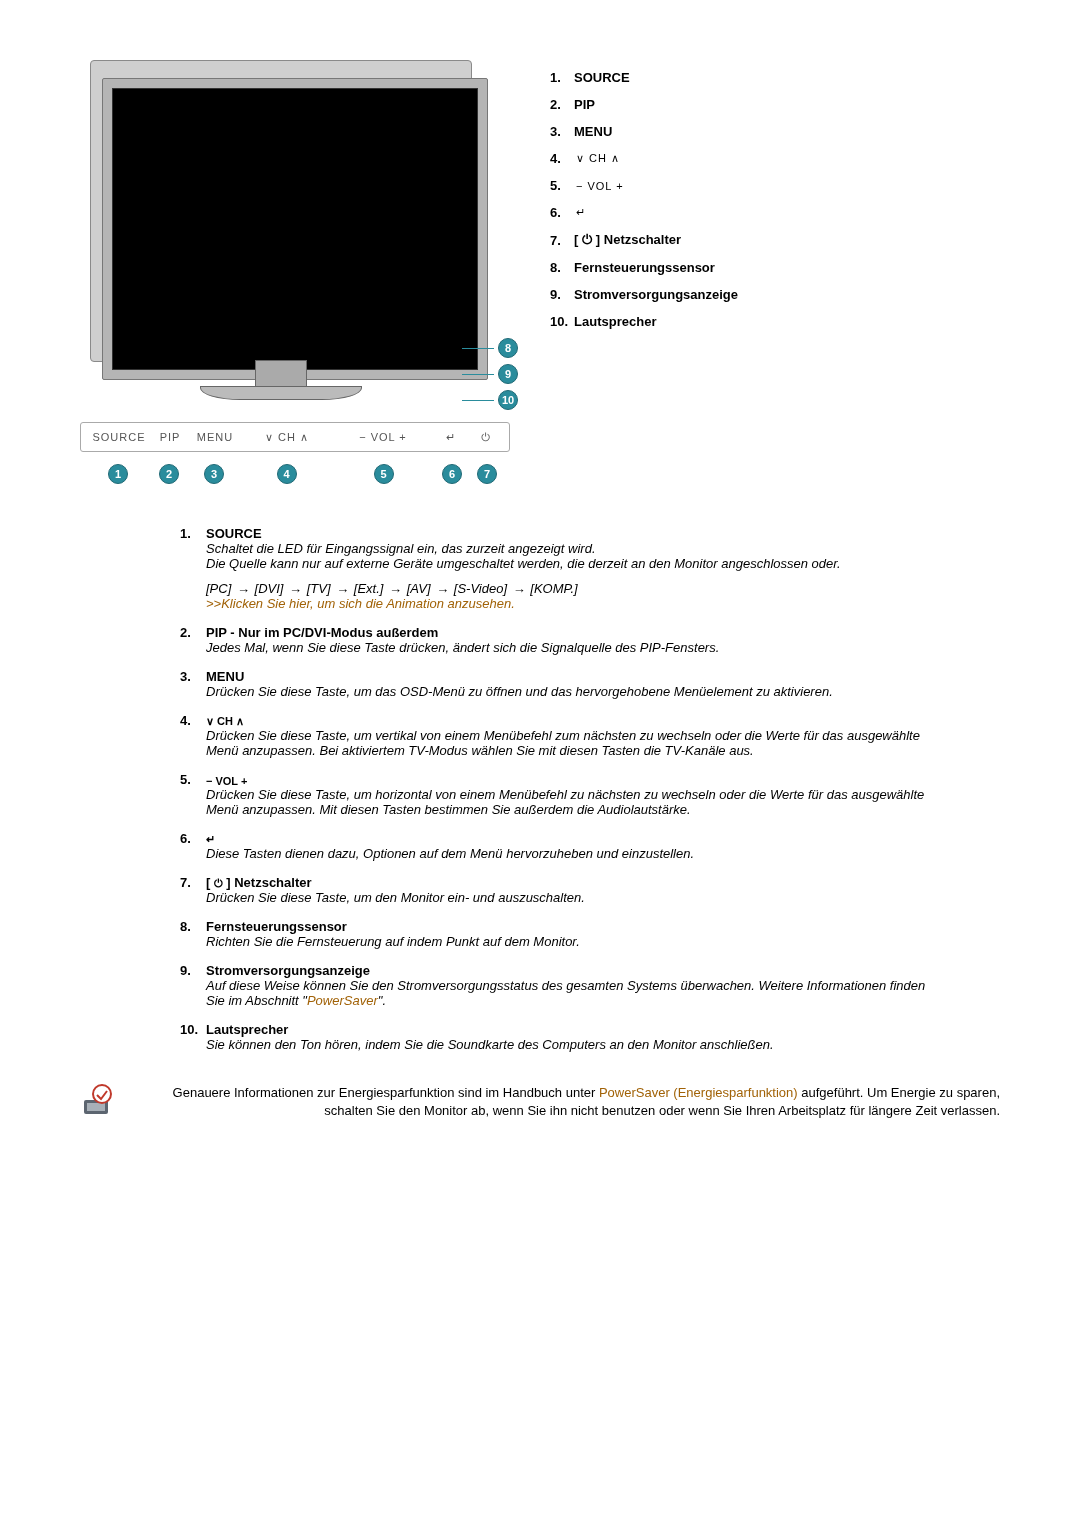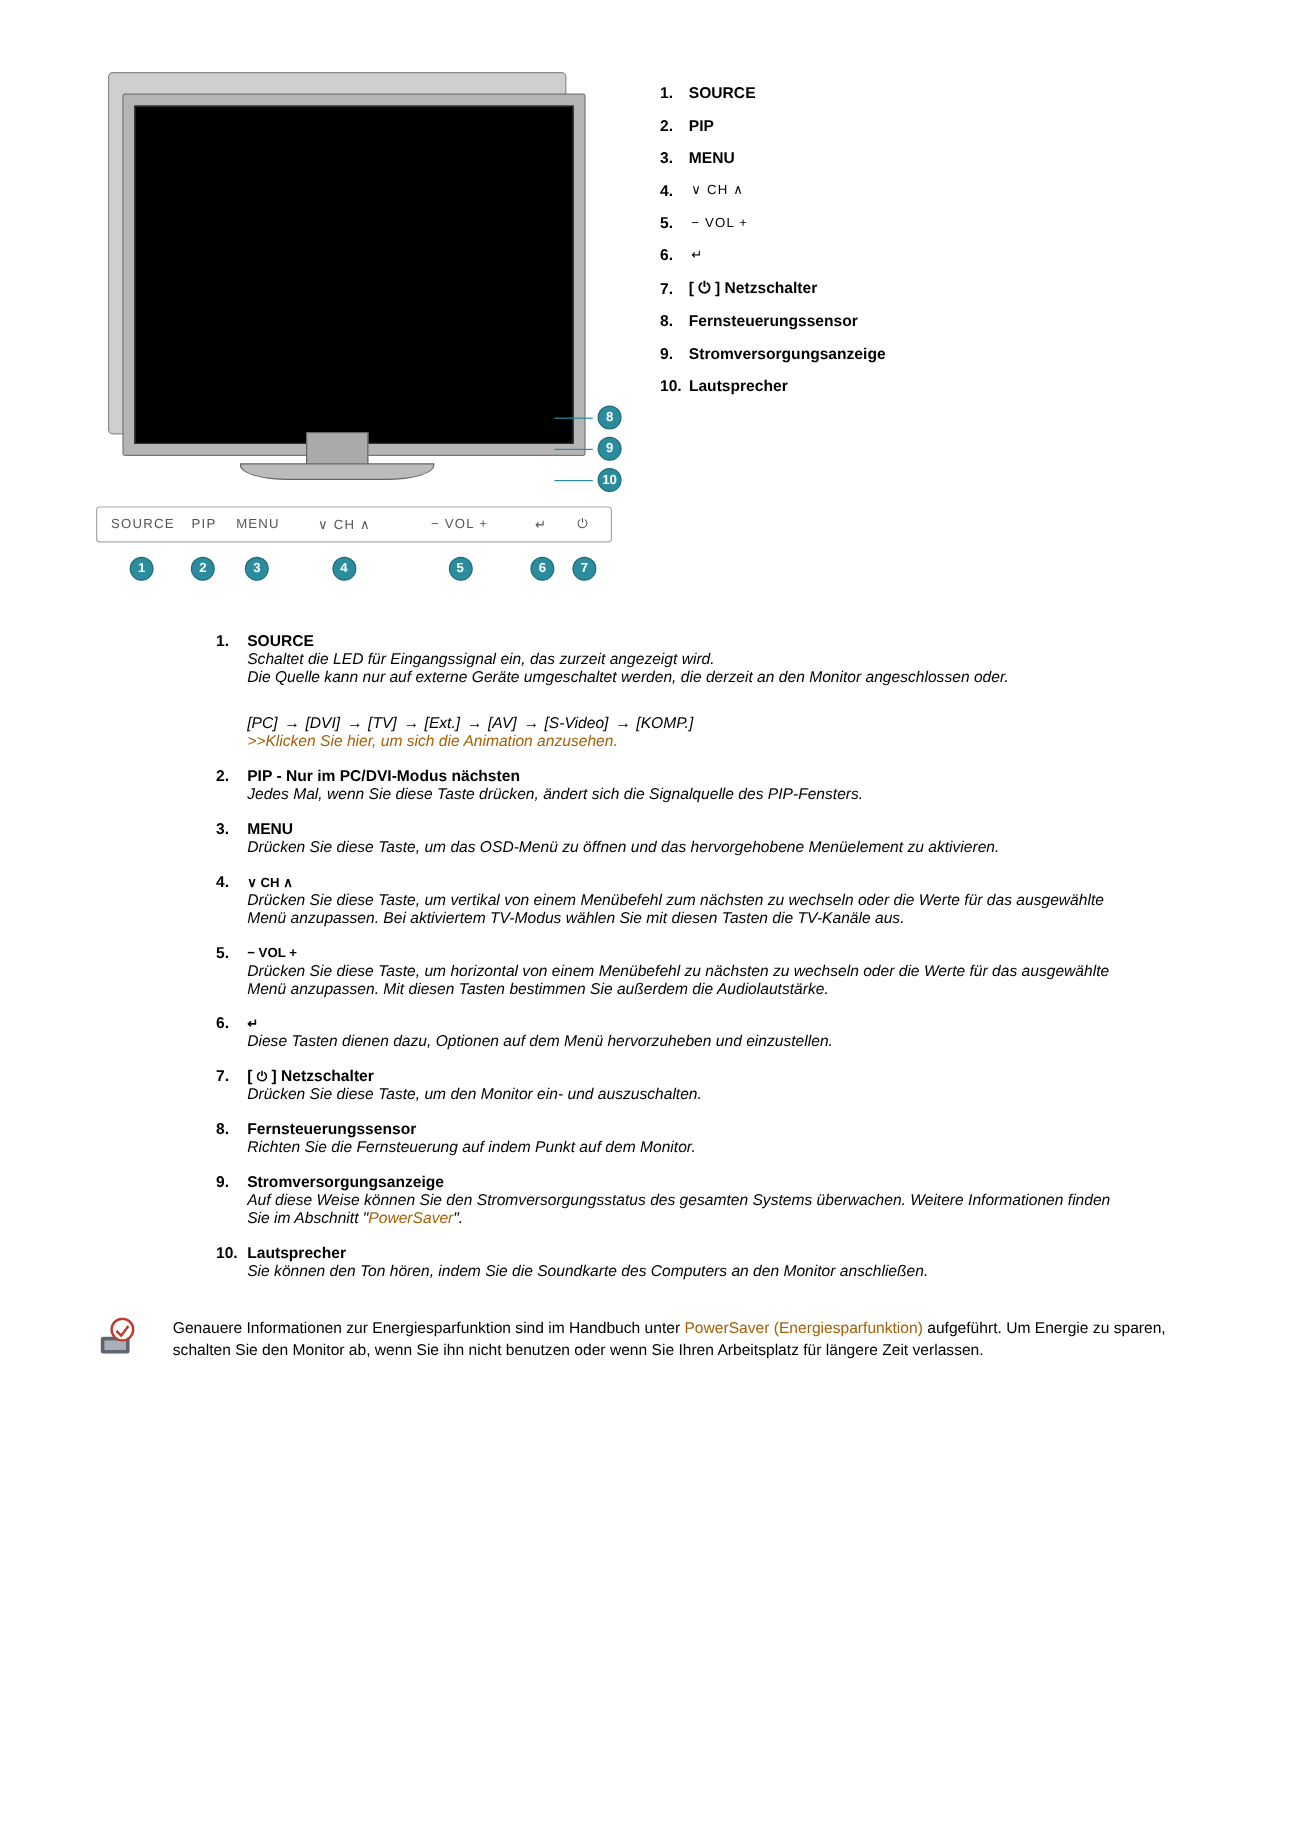--- a/index.html
+++ b/index.html
@@ -204,20 +204,21 @@
   }
   .arrow {
     letter-spacing: -1px;
     margin: 0 2px;
   }
   .note-row {
     display: flex;
     align-items: flex-start;
     margin-top: 32px;
     gap: 30px;
+    text-align: right;
   }
   .note-icon {
     width: 34px;
     height: 34px;
     position: relative;
     flex-shrink: 0;
   }
   .note-icon svg { display: block; }
   .note-text {
     font-size: 13px;
@@ -327,41 +328,41 @@
     </div>
   </div>
 
   <div class="desc-block">
     <ol>
       <li>
         <span class="dnum">1.</span>
         <span class="dtitle">SOURCE</span>
         <span class="dbody">Schaltet die LED für Eingangssignal ein, das zurzeit angezeigt wird.</span>
         <span class="dbody">Die Quelle kann nur auf externe Geräte umgeschaltet werden, die derzeit an den Monitor angeschlossen oder.</span>
-        <span class="dbody" style="margin-top:24px">
+        <span class="dbody" style="margin-top:10px">
           <span>[PC]</span>
           <span class="arrow">→</span>
           <span>[DVI]</span>
           <span class="arrow">→</span>
           <span>[TV]</span>
           <span class="arrow">→</span>
           <span>[Ext.]</span>
           <span class="arrow">→</span>
           <span>[AV]</span>
           <span class="arrow">→</span>
           <span>[S-Video]</span>
           <span class="arrow">→</span>
           <span>[KOMP.]</span>
         </span>
         <a href="#" class="link dbody">&gt;&gt;Klicken Sie hier, um sich die Animation anzusehen.</a>
       </li>
 
       <li>
         <span class="dnum">2.</span>
-        <span class="dtitle">PIP - Nur im PC/DVI-Modus nächsten</span>
+        <span class="dtitle">PIP - Nur im PC/DVI-Modus außerdem</span>
         <span class="dbody">Jedes Mal, wenn Sie diese Taste drücken, ändert sich die Signalquelle des PIP-Fensters.</span>
       </li>
 
       <li>
         <span class="dnum">3.</span>
         <span class="dtitle">MENU</span>
         <span class="dbody">Drücken Sie diese Taste, um das OSD-Menü zu öffnen und das hervorgehobene Menüelement zu aktivieren.</span>
       </li>
 
       <li>

